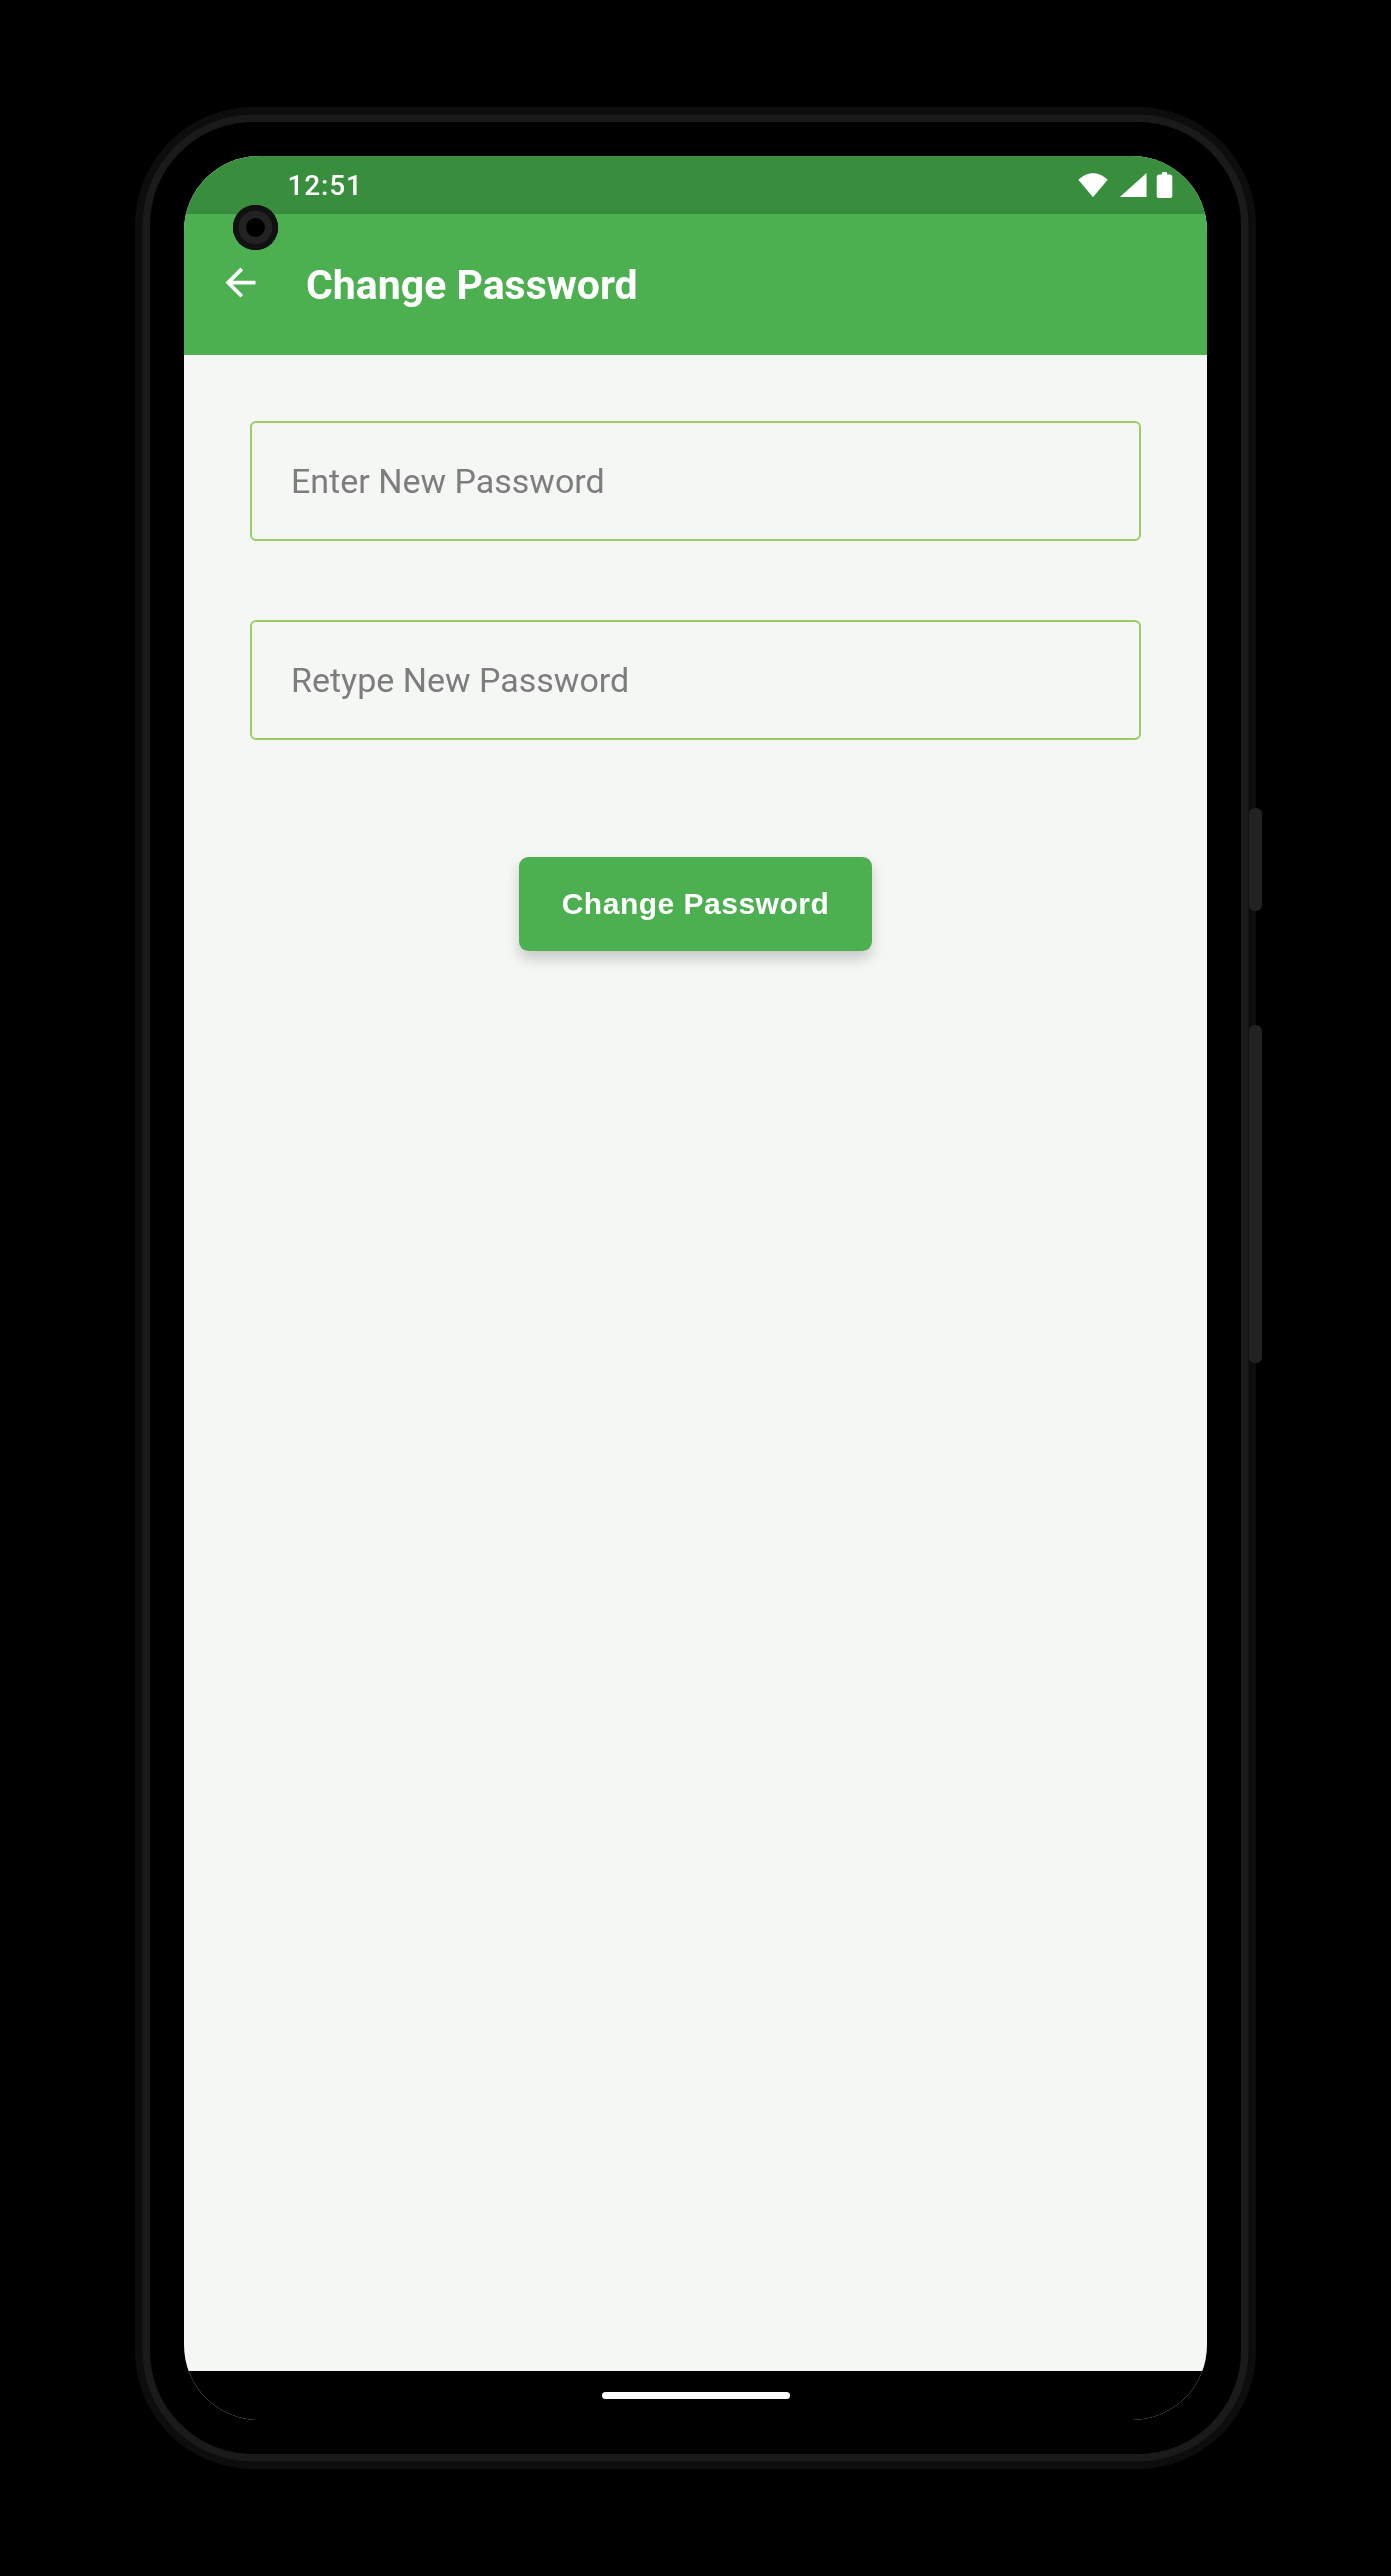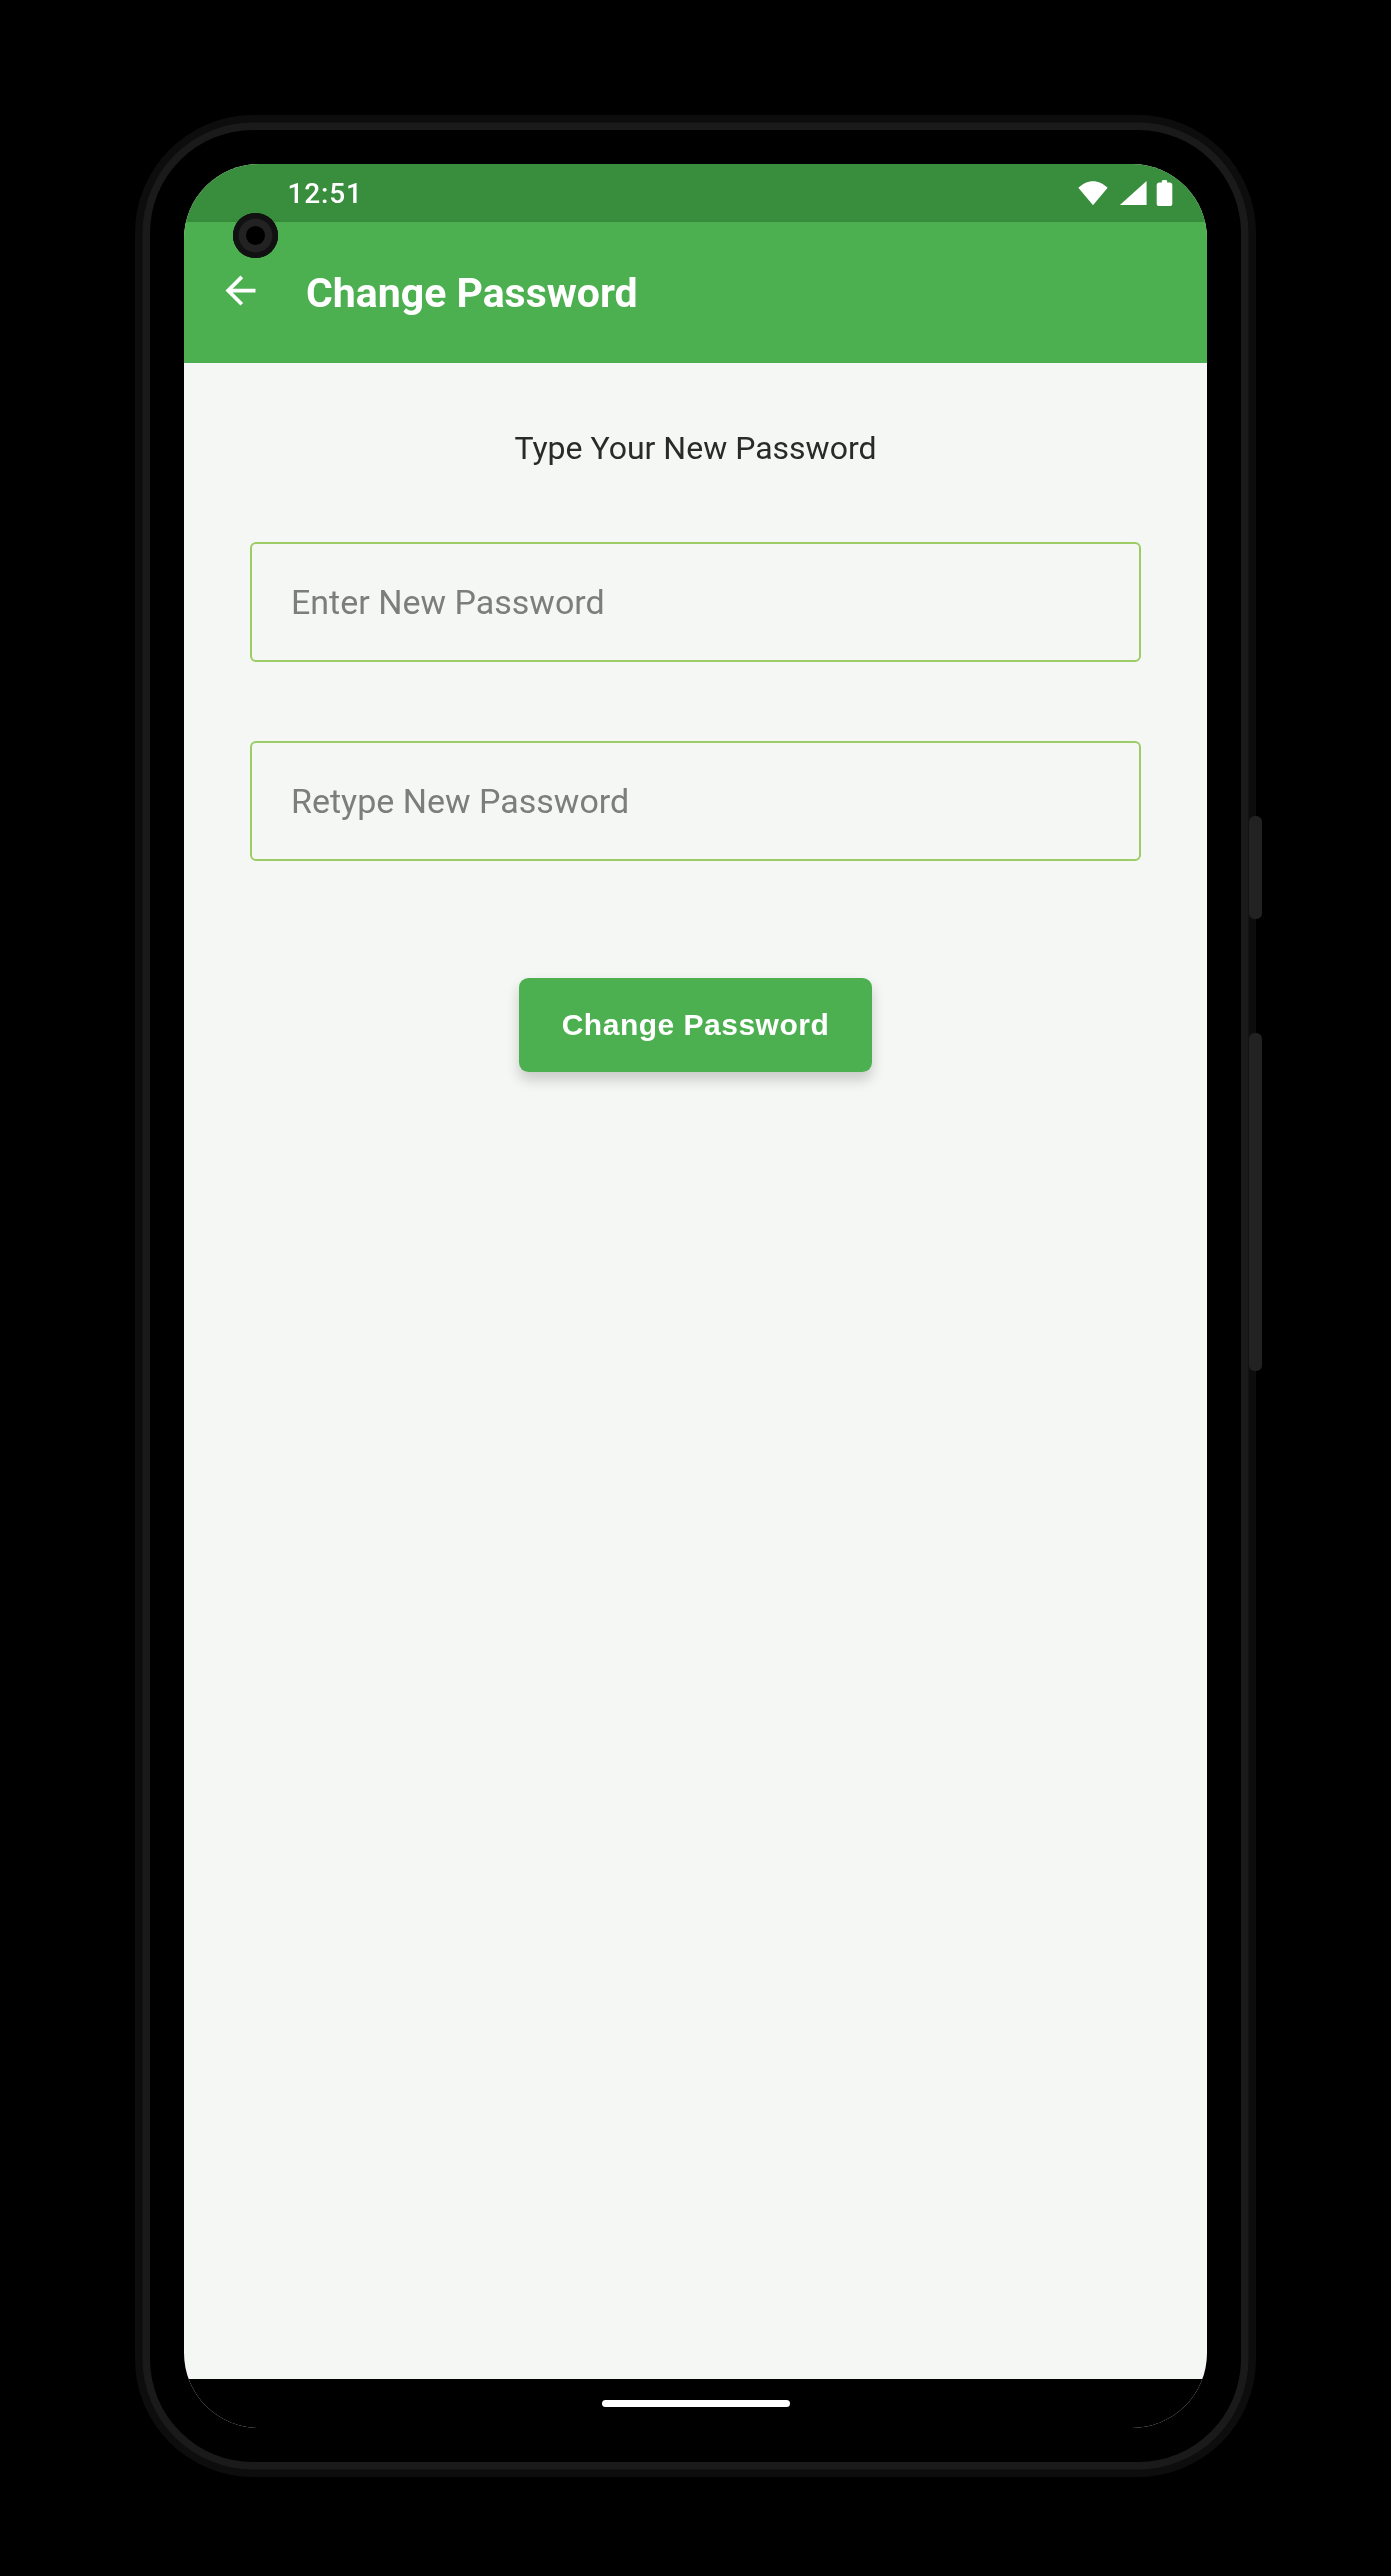--- a/index.html
+++ b/index.html
@@ -12,21 +12,20 @@
     }
     .phone-frame {
       position: absolute;
       left: 150px;
       top: 122px;
       width: 1091px;
       height: 2332px;
       background: #000;
       border-radius: 103px;
       box-shadow: 0 0 0 7.5px #1a1a1a, 0 0 0 15px #0d0d0d, 0 28px 56px rgba(0,0,0,0.7);
-      margin-top: 8px;
     }
     .phone-side-btn {
       position: absolute;
       right: -20.7px;
       width: 13px;
       background: #222;
       border-radius: 5.6px;
     }
     .btn1 { top: 686px; height: 103px; }
     .btn2 { top: 903px; height: 338px; }
@@ -184,21 +183,20 @@
         <span>
           <svg width="45" height="45" viewBox="0 0 24 24">
               <path fill="#fff" d="M20 11H7.8l5.6-5.6L12 4l-8 8 8 8 1.4-1.4L7.8 13H20z"></path>
             </svg>
         </span>
       </div>
       <div class="app-bar-title">Change Password</div>
     </div>
 
     <div class="content">
-      <div class="instruction">Type Your New Password</div>
 
       <input type="password" class="input-field" placeholder="Enter New Password" style="">
 
       <input type="password" class="input-field" placeholder="Retype New Password" style="">
 
       <div class="submit-wrap">
         <button class="submit-btn">Change Password</button>
       </div>
     </div>
 

